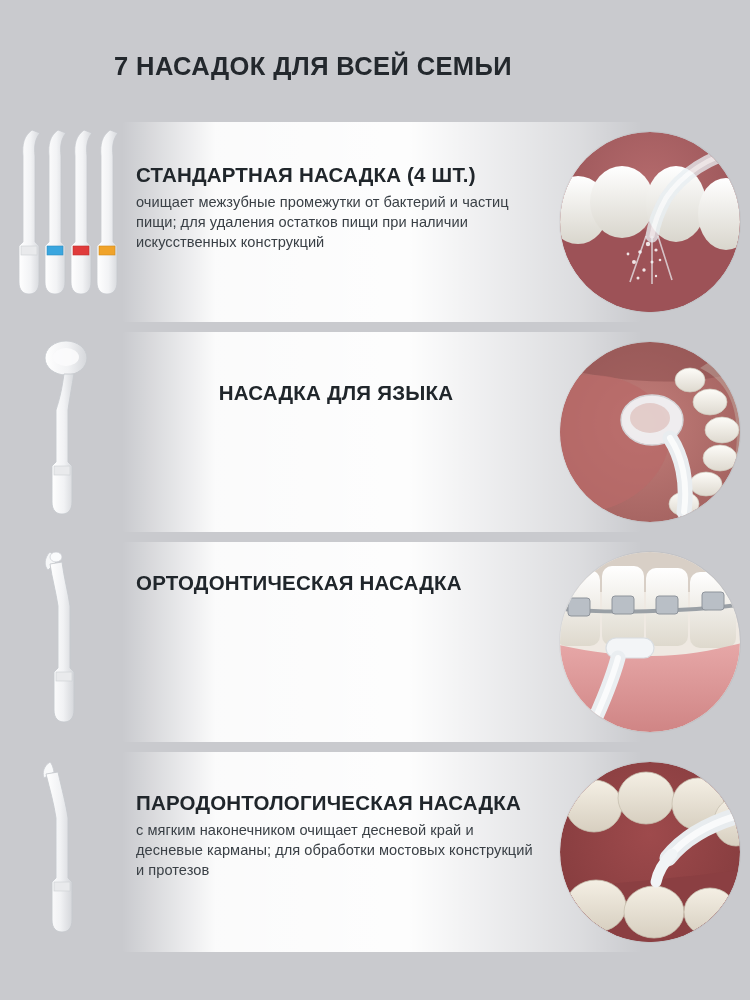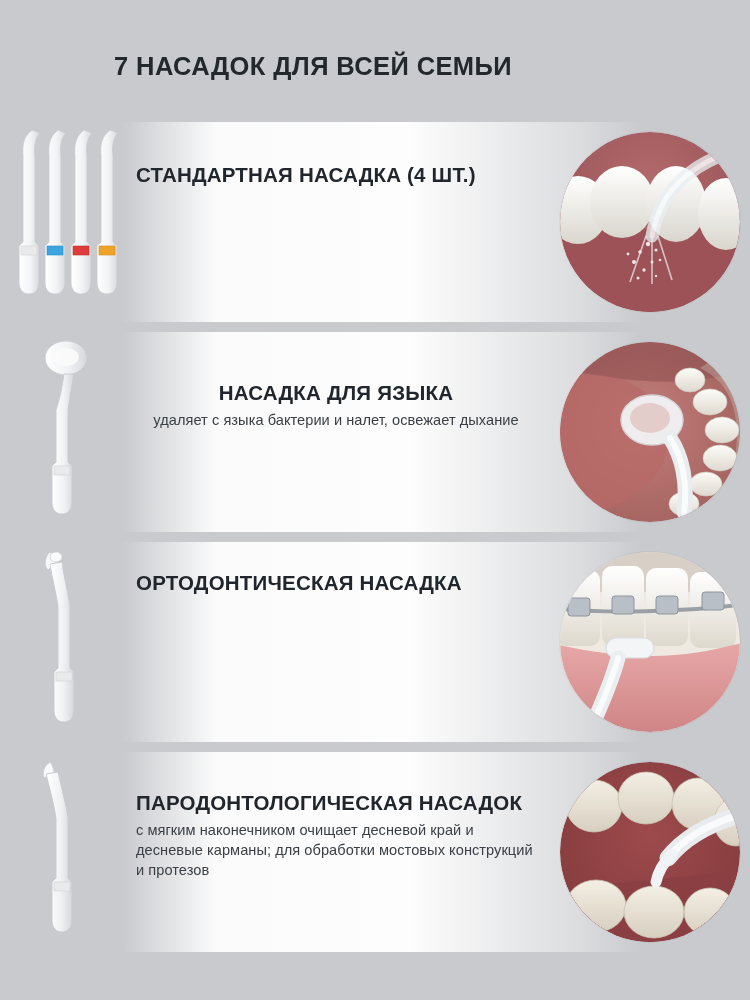--- a/index.html
+++ b/index.html
@@ -143,20 +143,21 @@
           <g transform="translate(92,0)">
             <path d="M14,8 C6,14 4,22 5,34 L5,120 L1,124 L1,160 C1,168 5,172 11,172 C17,172 21,168 21,160 L21,124 L17,120 L17,34 C16,24 17,17 22,11 Z" fill="url(#tipg)" stroke="#c6c9ce" stroke-width="0.8"></path>
             <rect x="3" y="124" width="16" height="9" fill="#f0a32a" stroke="#d08a1d" stroke-width="0.6"></rect>
           </g>
         </g>
       </svg>
     </div>
 
     <div class="text-block">
       <div class="head">СТАНДАРТНАЯ НАСАДКА (4 ШТ.)</div>
+      <div class="desc">очищает межзубные промежутки от бактерий и частиц пищи; для удаления остатков пищи при наличии искусственных конструкций</div>
     </div>
 
     <div class="photo">
       <svg width="180" height="180" viewBox="0 0 180 180">
         <defs>
           <clipPath id="c1">
               <circle cx="90" cy="90" r="90"></circle>
             </clipPath>
           <radialGradient id="gum1" cx="0.5" cy="0.3" r="0.9">
             <stop offset="0%" stop-color="#b46a6c"></stop>
@@ -213,21 +214,20 @@
           <ellipse cx="22" cy="22" rx="21" ry="17" fill="url(#tipg2)" stroke="#c6c9ce" stroke-width="0.9"></ellipse>
           <ellipse cx="22" cy="21" rx="13" ry="9" fill="#fbfbfc" opacity="0.9"></ellipse>
           <path d="M20,38 C18,52 16,62 12,74 L12,126 L8,130 L8,166 C8,174 12,178 18,178 C24,178 28,174 28,166 L28,130 L24,126 L24,74 C26,60 28,50 30,38 Z" fill="url(#tipg2)" stroke="#c6c9ce" stroke-width="0.9"></path>
           <rect x="10" y="130" width="16" height="9" fill="#e9eaec" stroke="#ccd0d4" stroke-width="0.6"></rect>
         </g>
       </svg>
     </div>
 
     <div class="text-block">
       <div class="head">НАСАДКА ДЛЯ ЯЗЫКА</div>
-      <div class="desc">удаляет с языка бактерии и налет, освежает дыхание</div>
     </div>
 
     <div class="photo">
       <svg width="180" height="180" viewBox="0 0 180 180">
         <defs>
           <clipPath id="c2">
               <circle cx="90" cy="90" r="90"></circle>
             </clipPath>
           <radialGradient id="gum2" cx="0.45" cy="0.45" r="0.8">
             <stop offset="0%" stop-color="#c27e7a"></stop>
@@ -352,21 +352,21 @@
         </defs>
         <g transform="translate(36,8)">
           <path d="M10,2 C4,6 2,12 4,18 L14,12 C13,7 12,4 10,2 Z" fill="#f8f9fa" stroke="#c9ccd1" stroke-width="0.8"></path>
           <path d="M6,14 C10,30 14,44 16,58 L16,118 L12,122 L12,160 C12,168 16,172 22,172 C28,172 32,168 32,160 L32,122 L28,118 L28,58 C26,44 22,30 18,12 Z" fill="url(#tipg4)" stroke="#c6c9ce" stroke-width="0.9"></path>
           <rect x="14" y="122" width="16" height="9" fill="#e9eaec" stroke="#ccd0d4" stroke-width="0.6"></rect>
         </g>
       </svg>
     </div>
 
     <div class="text-block">
-      <div class="head">ПАРОДОНТОЛОГИЧЕСКАЯ НАСАДОК</div>
+      <div class="head">ПАРОДОНТОЛОГИЧЕСКАЯ НАСАДКА</div>
       <div class="desc">с мягким наконечником очищает десневой край и десневые карманы; для обработки мостовых конструкций и протезов</div>
     </div>
 
     <div class="photo">
       <svg width="180" height="180" viewBox="0 0 180 180">
         <defs>
           <clipPath id="c4">
               <circle cx="90" cy="90" r="90"></circle>
             </clipPath>
           <linearGradient id="tooth4" x1="0" y1="0" x2="0" y2="1">

